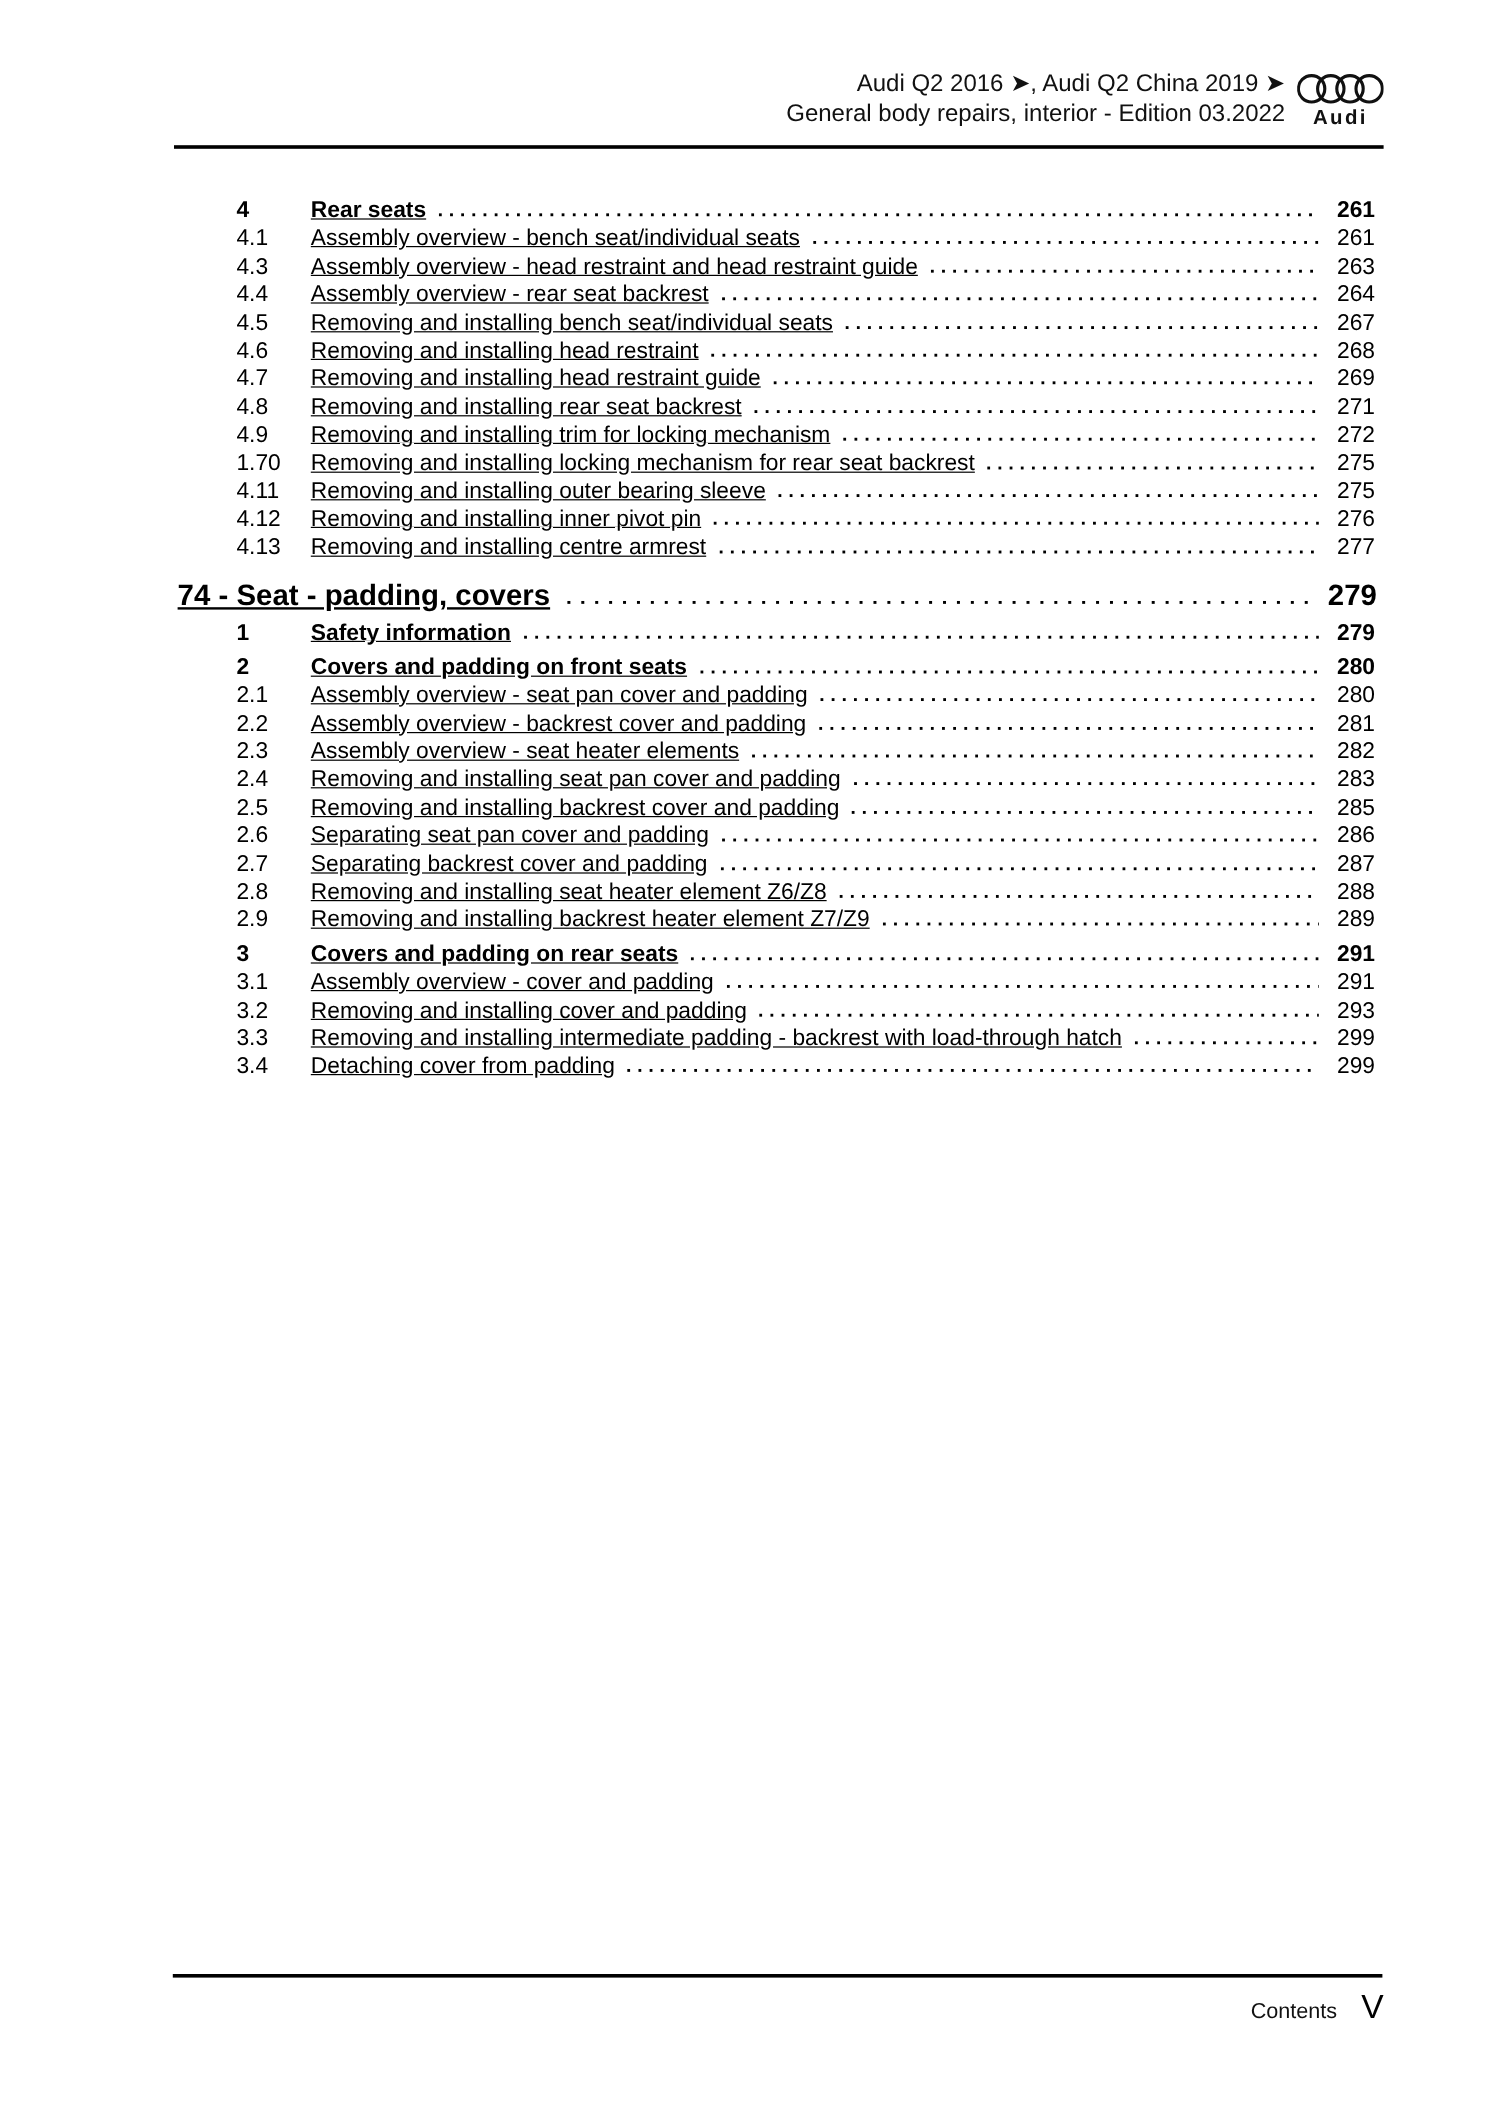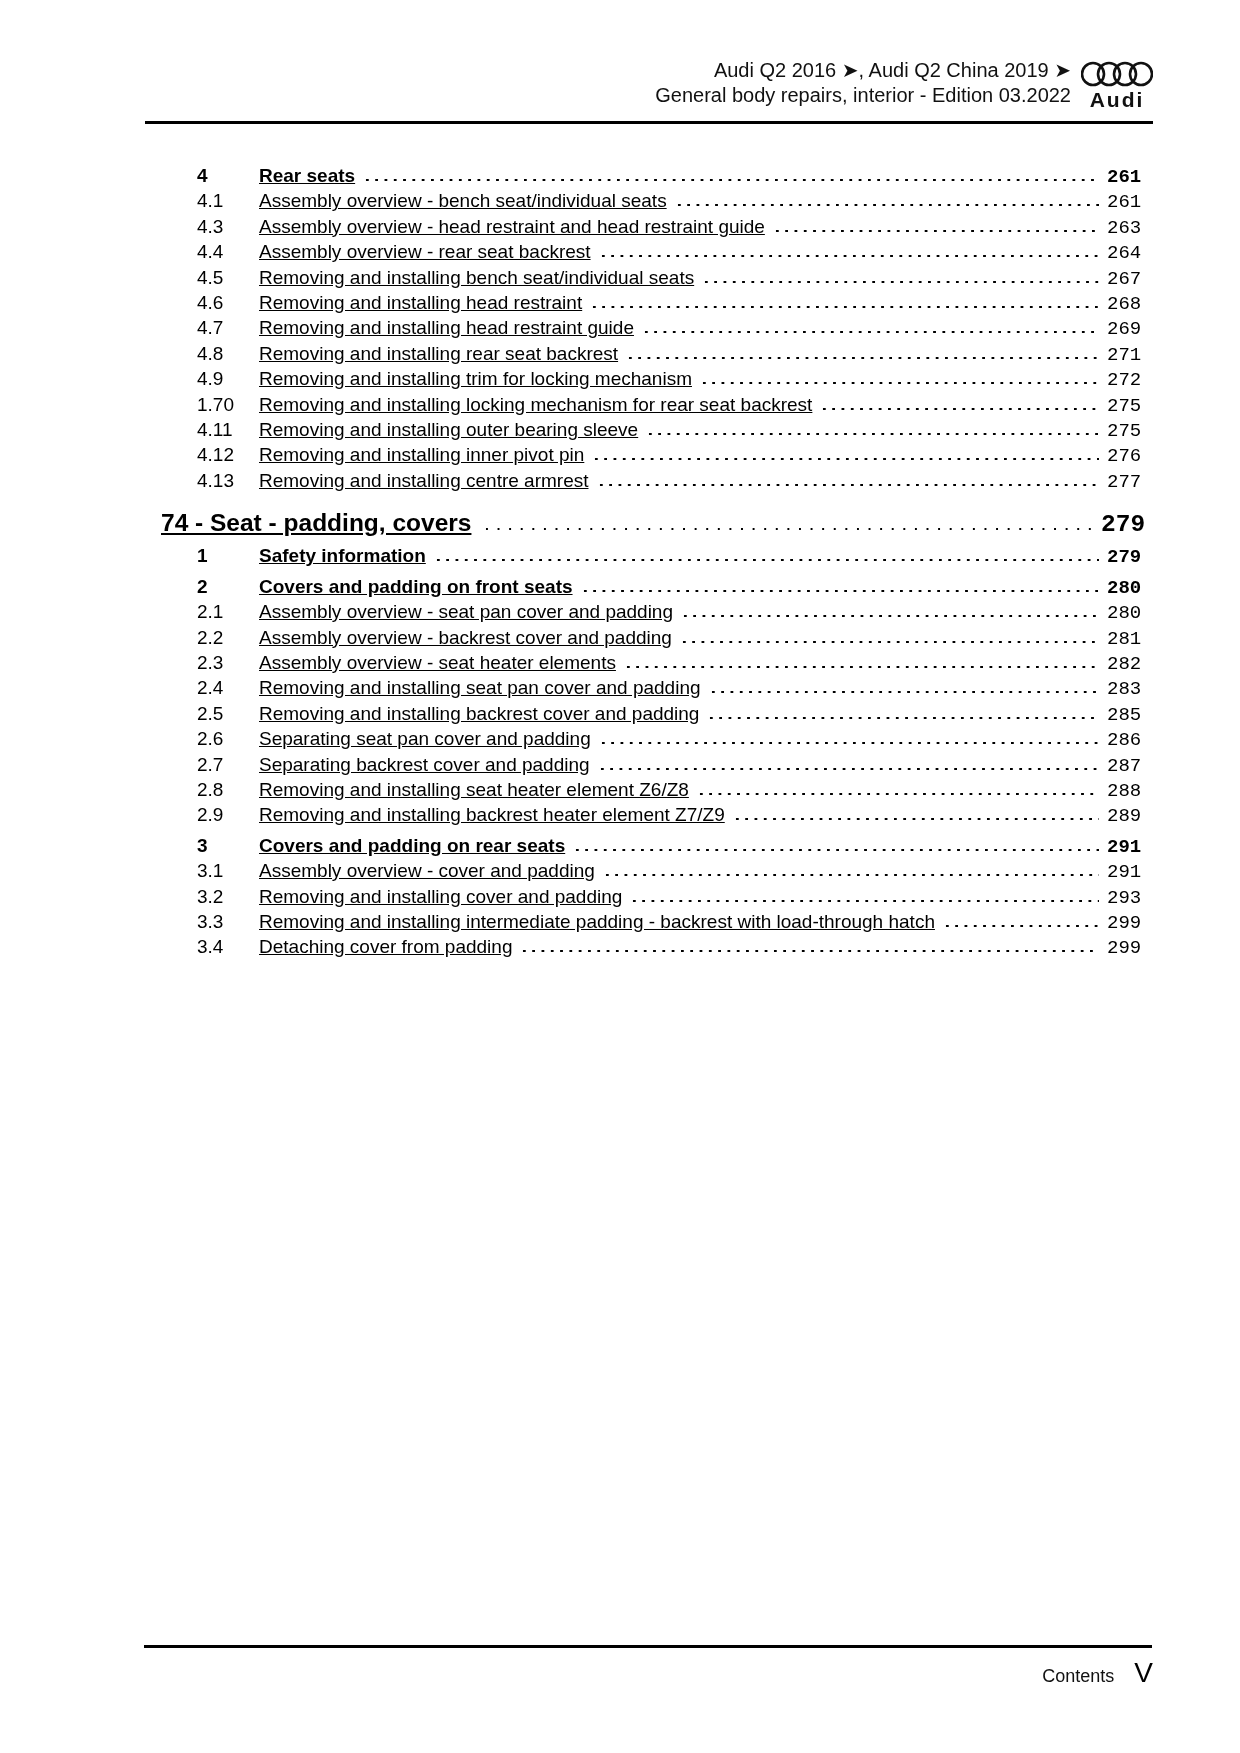--- a/index.html
+++ b/index.html
@@ -11,48 +11,48 @@
   .page{position:absolute;inset:0;background:#fff;overflow:hidden;}
 
   
   .header{
     position:absolute;top:58px;left:148px;width:1005px;
     display:flex;justify-content:flex-end;align-items:flex-start;gap:10px;
   }
   .header-text{text-align:right;font-size:20px;line-height:25px;color:#111;}
   .logo{display:flex;flex-direction:column;align-items:center;margin-top:3px;}
   .logo svg{display:block;}
-  .logo-word{font-weight:700;font-size:21px;letter-spacing:2px;margin-top:1px;color:#111;}
+  .logo-word{font-weight:700;font-size:17px;letter-spacing:2px;margin-top:1px;color:#111;}
   .header-rule{
     position:absolute;top:121px;left:145px;width:1008px;height:2.5px;background:#000;
   }
 
   
   .toc{position:absolute;top:159px;left:148px;width:1005px;}
   .toc-row{
     display:flex;align-items:baseline;
     font-size:19px;line-height:23.4px;
   }
   .toc-row .num{flex:none;width:62px;margin-left:49px;}
   .toc-row .title{flex:none;max-width:760px;white-space:nowrap;text-decoration:underline;}
   .toc-row .dots{
     flex:1 1 auto;height:4px;min-width:18px;
     margin:0 8px 0 10px;
     background-image:radial-gradient(circle at 2px 2px,#000 1.35px,transparent 1.45px);
     background-size:9.3px 4px;
     background-repeat:repeat-x;
     background-position:left bottom;
   }
-  .toc-row .pg{flex:none;width:46px;text-align:left;font-family:Liberation Mono, monospace;}
+  .toc-row .pg{flex:none;width:46px;text-align:center;}
   .toc-row.section{font-weight:700;margin-top:5px;}
   .toc-row.chapter{
     font-size:24.5px;font-weight:700;line-height:29px;
     margin-top:14px;margin-bottom:4px;
   }
-  .toc-row.chapter .title{margin-left:13px;}
+  .toc-row.chapter .title{margin-left:0;}
   .toc-row.chapter .dots{background-size:11.6px 4px;margin:0 8px 2px 14px;}
   .toc-row.chapter .pg{width:52px;}
 
   
   .footer-rule{
     position:absolute;top:1645px;left:144px;width:1008px;height:2.5px;background:#000;
   }
   .footer{
     position:absolute;top:1658px;left:148px;width:1005px;
     display:flex;justify-content:flex-end;align-items:baseline;gap:20px;

